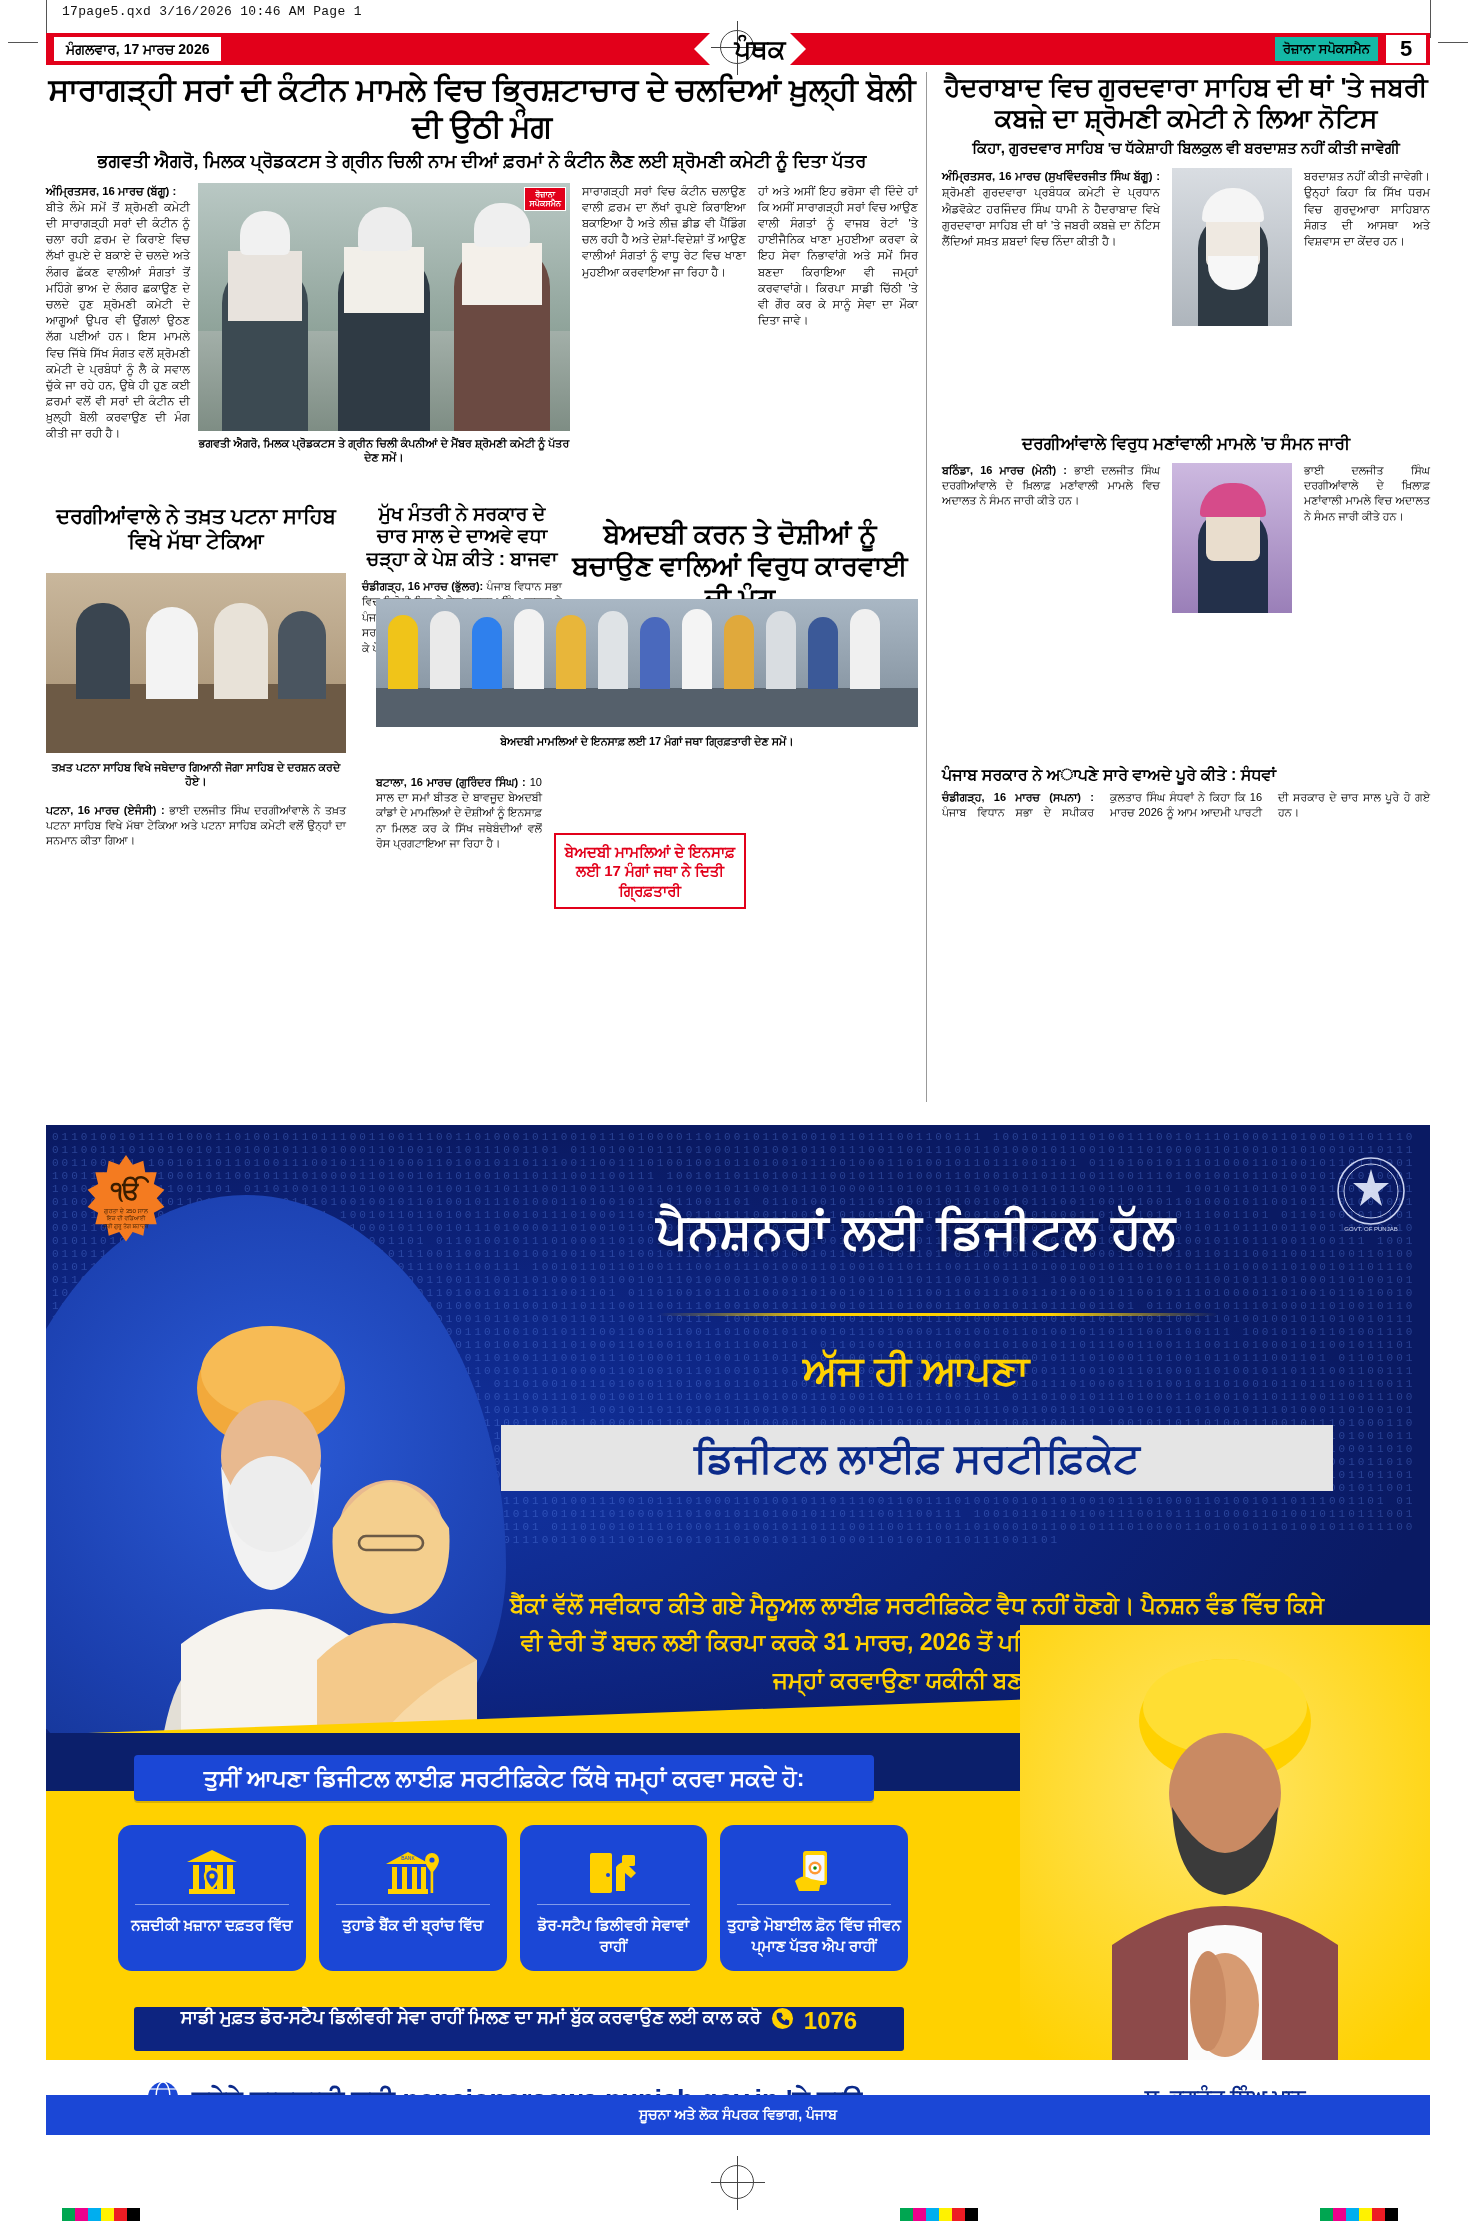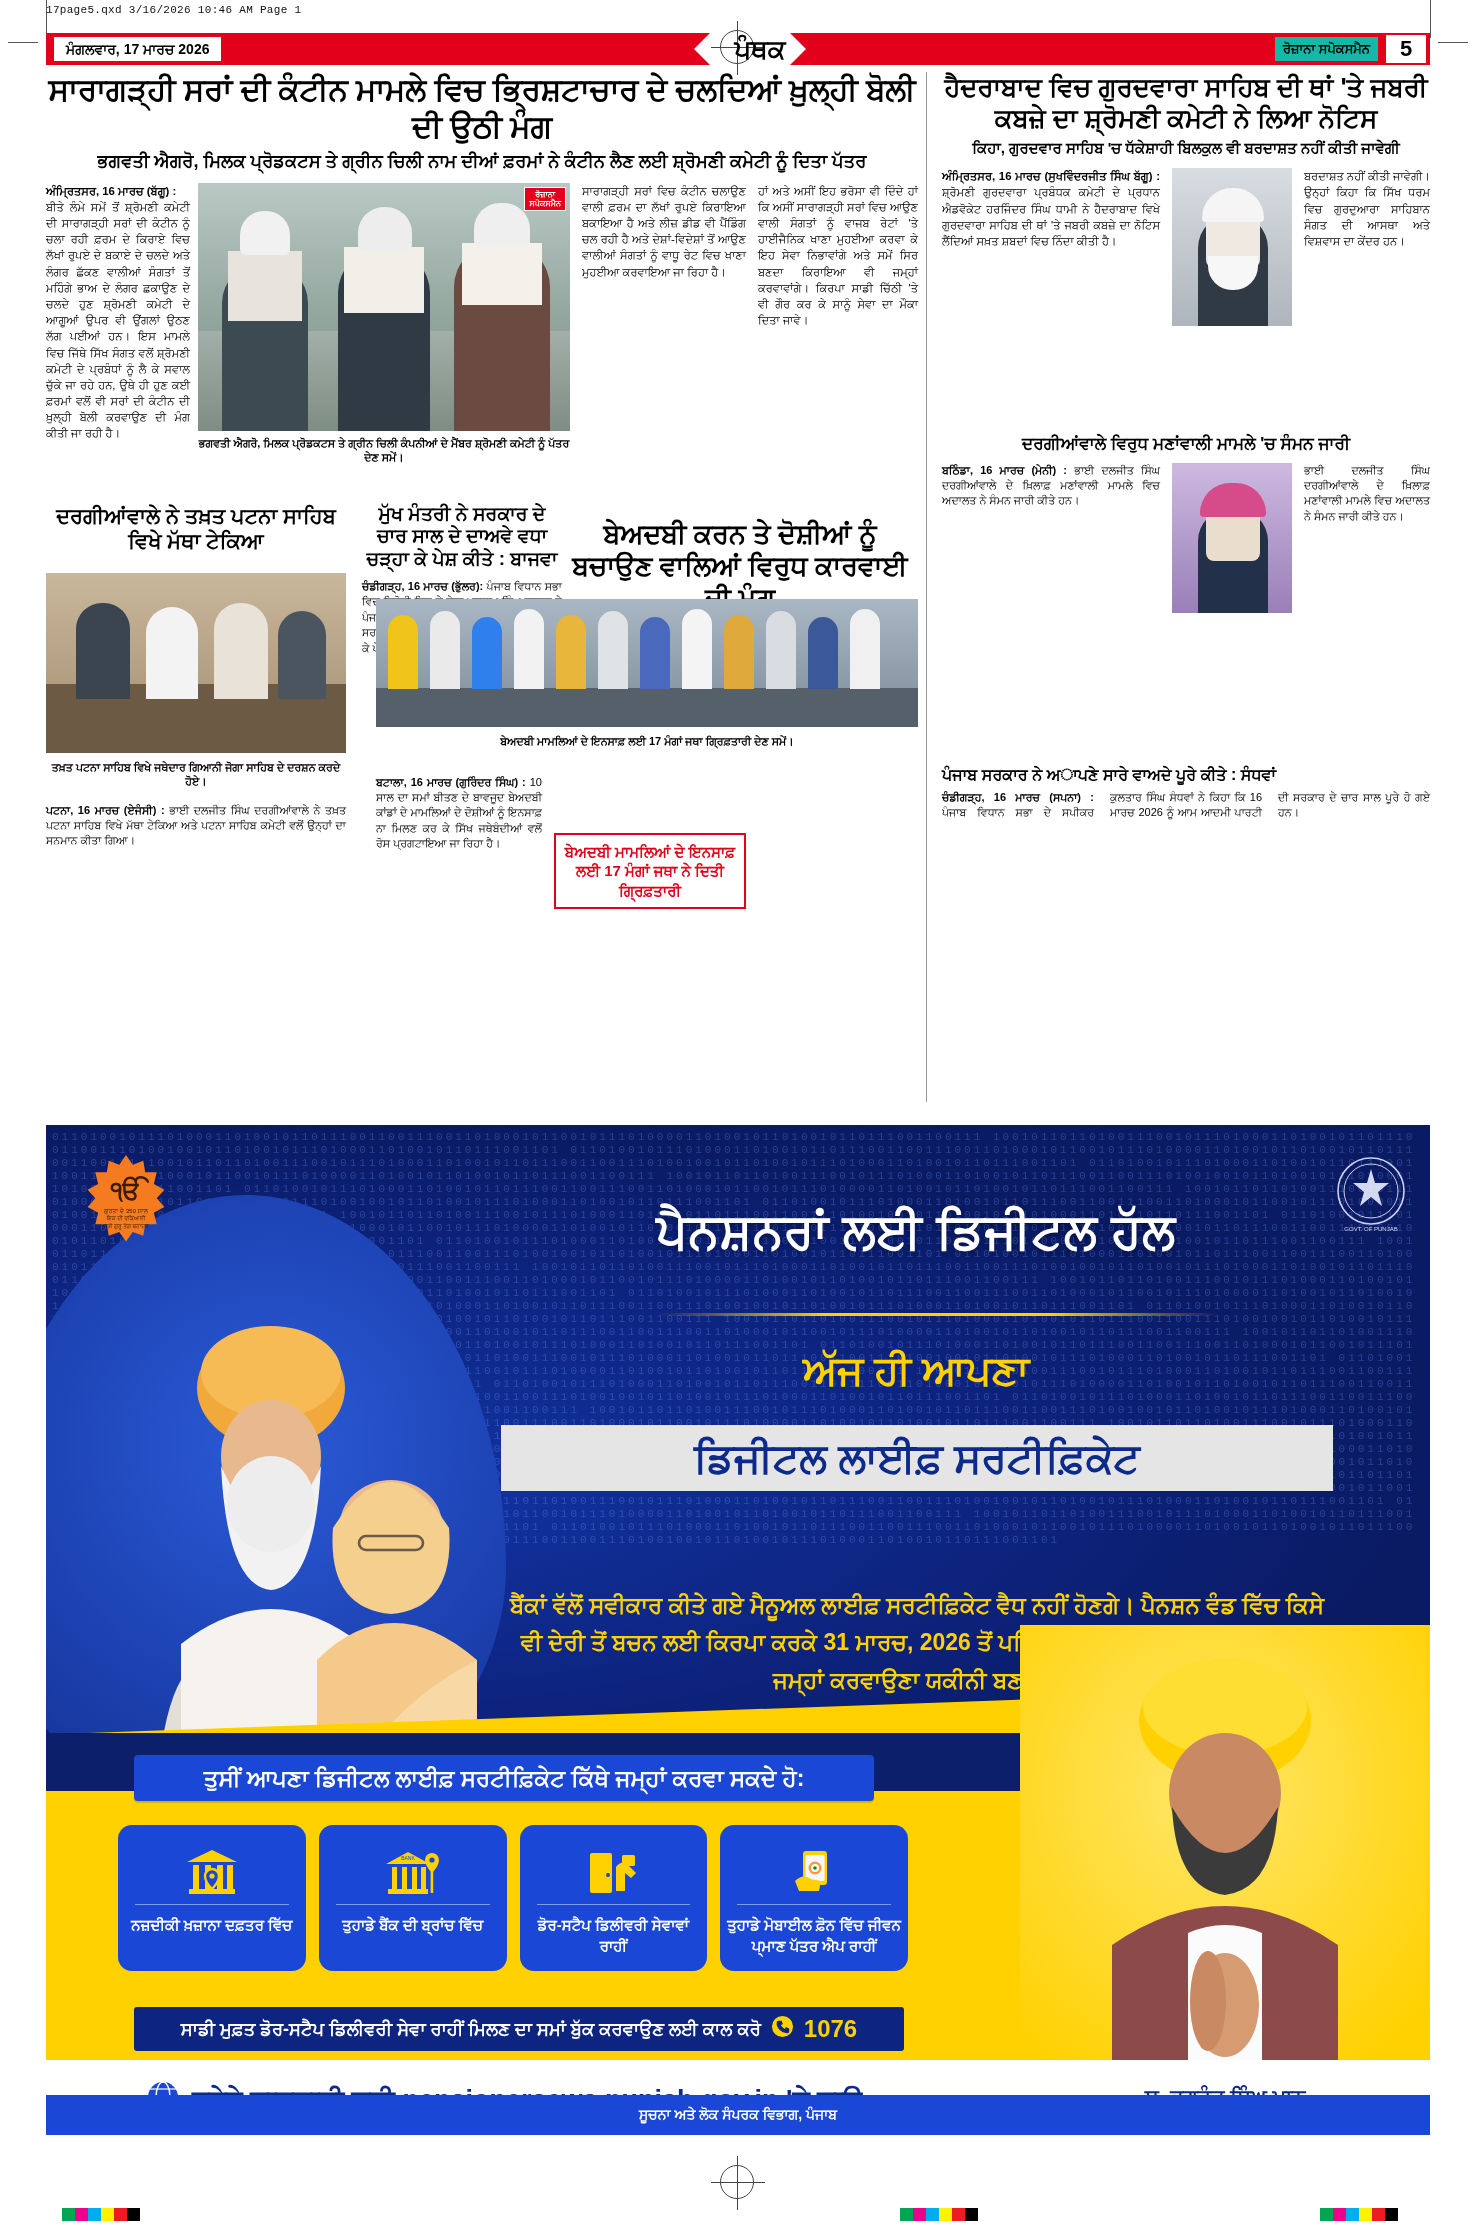--- a/index.html
+++ b/index.html
@@ -9,22 +9,23 @@
     font-family:"Liberation Sans", sans-serif;
     color:#000;
     position:relative;
     overflow:hidden;
   }
 
   
   .slug {
     position:absolute; left:46px; top:4px;
     font-family:"Liberation Mono", monospace;
-    font-size:11px; letter-spacing:.3px; color:#111;
+    font-size:13px; letter-spacing:.3px; color:#111;
     white-space:nowrap;
+    padding-left:16px;
   }
   .crop-v { position:absolute; top:0; width:1px; height:38px; background:#555; }
   .crop-h { position:absolute; left:0; height:1px; width:30px; background:#555; }
   .reg-mark {
     position:absolute; width:34px; height:34px; border-radius:50%;
     border:1px solid #444;
   }
   .reg-mark:before, .reg-mark:after {
     content:""; position:absolute; background:#444;
   }
@@ -223,21 +224,21 @@
   }
   .ad-card .lbl {
     font-size:15px; line-height:1.42; font-weight:bold;
   }
   .ad-cm {
     position:absolute; right:-10px; top:500px; width:420px; height:470px;
   }
   .ad-cta {
     position:absolute; left:88px; top:882px; width:770px; height:44px;
     background:#0d2480; border-radius:3px;
-    display:flex; align-items:center; justify-content:center; gap:10px;
+    display:flex; align-items:flex-start; justify-content:center; gap:10px;
     color:#fff; font-weight:bold; font-size:18px; white-space:nowrap;
   }
   .ad-cta .num { color:#ffd100; font-size:24px; }
   .ad-white {
     position:absolute; left:0; top:935px; width:100%; height:215px;
     background:#fff;
   }
   .ad-web {
     position:absolute; left:100px; top:955px; width:850px;
     display:flex; align-items:center; gap:12px;

